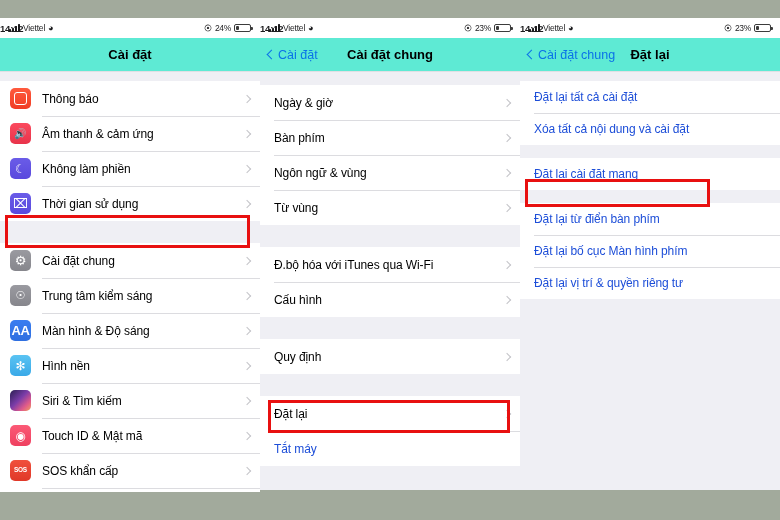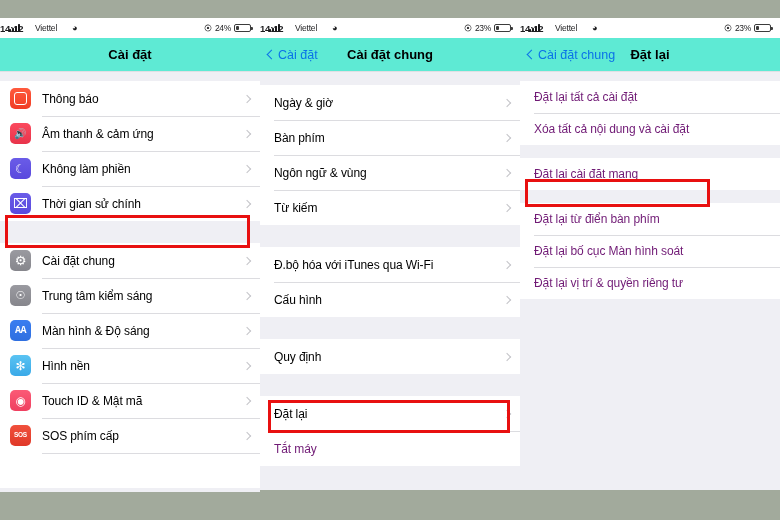--- a/index.html
+++ b/index.html
@@ -32,21 +32,21 @@
   .statusbar {
     height: 20px;
     background: #ffffff;
     display: flex;
     align-items: center;
     padding: 0 9px;
     font-size: 9px;
     color: #1c1c1e;
     position: relative;
   }
-  .sb-left { display: flex; align-items: center; gap: 15px; }
+  .sb-left { display: flex; align-items: center; gap: 3px; }
   .sb-center {
     position: absolute; left: 0; right: 0;
     font-weight: bold; font-size: 9.5px;
     letter-spacing: -0.2px;
   }
   .sb-right {
     margin-left: auto; display: flex; align-items: center; gap: 3px;
     position: relative; z-index: 2;
   }
   .bars { display: flex; align-items: flex-end; gap: 1px; height: 8px; }
@@ -134,36 +134,36 @@
   .chev {
     margin-left: auto;
     width: 6px; height: 6px;
     border-right: 1.4px solid #c4c4c8;
     border-top: 1.4px solid #c4c4c8;
     transform: rotate(45deg);
     flex: 0 0 auto;
   }
   .row .value + .chev { margin-left: 0; }
   .row.noicon { padding-left: 14px; }
-  .row.link .label { color: #701a75; }
+  .row.link .label { color: #1d4ed8; }
   .row.link.small { height: 32px; }
 
   
   .ico.notif { background: linear-gradient(180deg,#ff5a3d,#f03c24); }
   .ico.notif::after {
     content:""; width: 11px; height: 11px; border: 1.6px solid #fff;
     border-radius: 3px; display:block;
   }
   .ico.sound { background: linear-gradient(180deg,#fb4a5e,#e8334a); }
   .ico.dnd { background: linear-gradient(180deg,#6a5ce8,#5a49dd); }
   .ico.screentime { background: linear-gradient(180deg,#6a5ce8,#5a49dd); }
   .ico.general { background: linear-gradient(180deg,#9a9aa0,#86868c); }
   .ico.control { background: linear-gradient(180deg,#9a9aa0,#86868c); }
   .ico.display { background: linear-gradient(180deg,#3a7df0,#2f6fe0);
-    font-size: 10px; font-weight: bold; letter-spacing: -0.5px; font-family: Liberation Mono, monospace; }
+    font-size: 13px; font-weight: bold; letter-spacing: -0.5px; }
   .ico.wallpaper { background: linear-gradient(180deg,#5ac3f2,#3aa9e8); }
   .ico.siri { background: linear-gradient(135deg,#2a1f52,#7a3ca8 45%,#e05a8a 75%,#f0a060); }
   .ico.touchid { background: linear-gradient(180deg,#fb5a76,#ef4060); }
   .ico.sos { background: linear-gradient(180deg,#f0503c,#e03828);
     font-size: 6.5px; font-weight: bold; letter-spacing: -0.3px; }
 
   .glyph { font-size: 12px; line-height: 1; }
   .ico.wallpaper .flower { font-size: 12px; }
   .ico.general .gear { font-size: 13px; }
 
@@ -230,21 +230,21 @@
             <span class="ico dnd">
                 <span class="glyph">☾</span>
               </span>
             <span class="label">Không làm phiền</span>
             <span class="chev"></span>
           </div>
           <div class="row">
             <span class="ico screentime">
                 <span class="glyph" style="font-size:13px">⌧</span>
               </span>
-            <span class="label">Thời gian sử chính</span>
+            <span class="label">Thời gian sử dụng</span>
             <span class="chev"></span>
           </div>
         </div>
 
         <div class="gap"></div>
 
         <div class="group">
           <div class="row">
             <span class="ico general">
                 <span class="gear">⚙</span>
@@ -265,29 +265,34 @@
             <span class="chev"></span>
           </div>
           <div class="row">
             <span class="ico wallpaper">
                 <span class="flower">✻</span>
               </span>
             <span class="label">Hình nền</span>
             <span class="chev"></span>
           </div>
           <div class="row">
+            <span class="ico siri"></span>
+            <span class="label">Siri &amp; Tìm kiếm</span>
+            <span class="chev"></span>
+          </div>
+          <div class="row">
             <span class="ico touchid">
                 <span class="glyph" style="font-size:12px">◉</span>
               </span>
             <span class="label">Touch ID &amp; Mật mã</span>
             <span class="chev"></span>
           </div>
           <div class="row">
             <span class="ico sos">SOS</span>
-            <span class="label">SOS phím cấp</span>
+            <span class="label">SOS khẩn cấp</span>
             <span class="chev"></span>
           </div>
           <div class="row">
             
             
             
           </div>
 
         </div>
       </div>
@@ -337,21 +342,21 @@
           </div>
           <div class="row noicon">
             <span class="label">Bàn phím</span>
             <span class="chev"></span>
           </div>
           <div class="row noicon">
             <span class="label">Ngôn ngữ &amp; vùng</span>
             <span class="chev"></span>
           </div>
           <div class="row noicon">
-            <span class="label">Từ kiếm</span>
+            <span class="label">Từ vùng</span>
             <span class="chev"></span>
           </div>
         </div>
 
         <div class="gap"></div>
 
         <div class="group">
           <div class="row noicon">
             <span class="label">Đ.bộ hóa với iTunes qua Wi-Fi</span>
             <span class="chev"></span>
@@ -440,21 +445,21 @@
           </div>
         </div>
 
         <div class="gap sm"></div>
 
         <div class="group">
           <div class="row noicon link small">
             <span class="label">Đặt lại từ điển bàn phím</span>
           </div>
           <div class="row noicon link small">
-            <span class="label">Đặt lại bố cục Màn hình soát</span>
+            <span class="label">Đặt lại bố cục Màn hình phím</span>
           </div>
           <div class="row noicon link small">
             <span class="label">Đặt lại vị trí &amp; quyền riêng tư</span>
           </div>
         </div>
 
         <div class="filler"></div>
       </div>
 
     </div>

